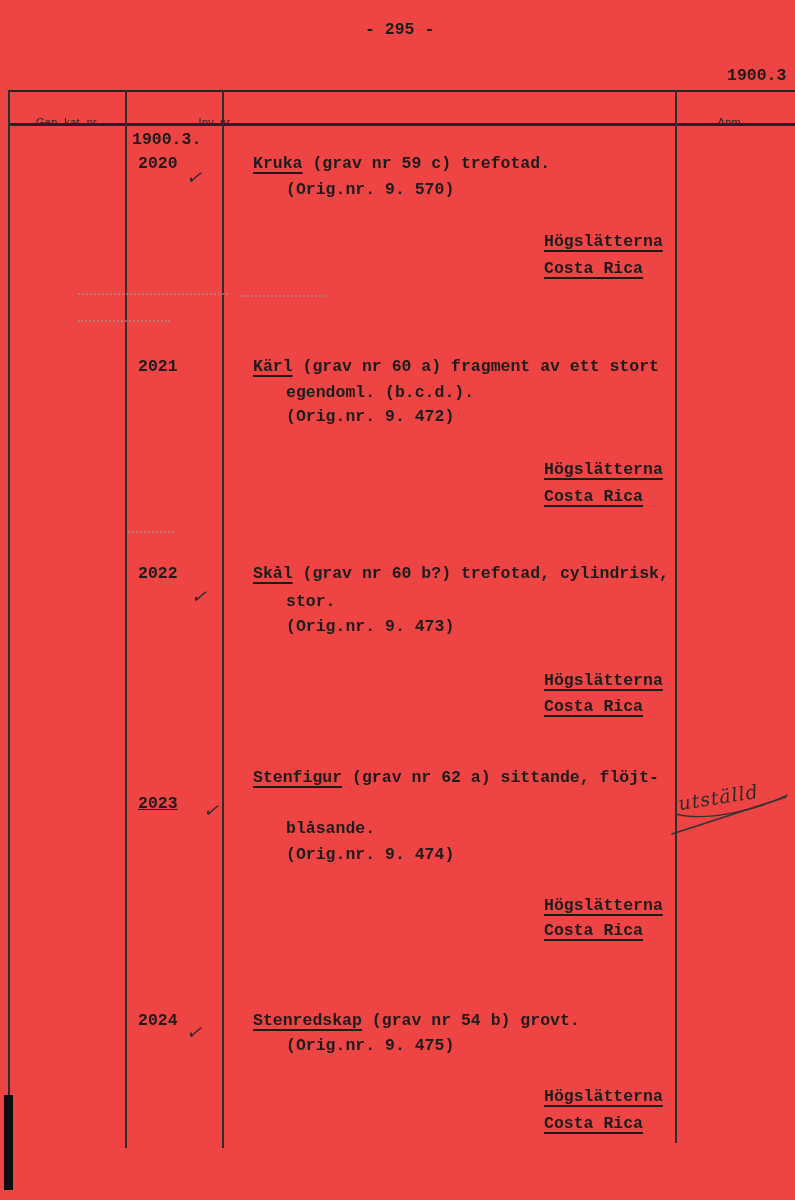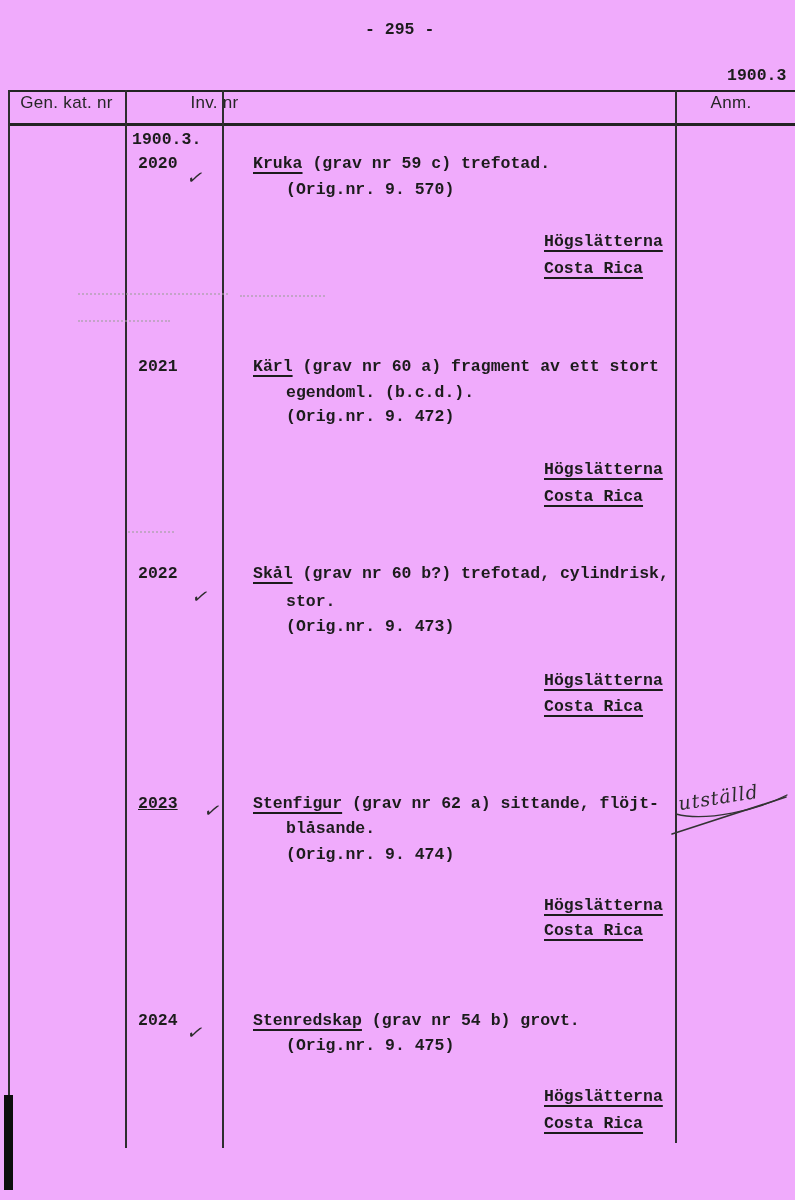--- a/index.html
+++ b/index.html
@@ -1,34 +1,34 @@
 <!DOCTYPE html>
 <html><head>
 <meta charset="utf-8">
 <style>
   html,body{margin:0;padding:0;background:#e8e8e4;}
   .page{
     position:relative; width:795px; height:1200px; margin:0 auto;
-    background:#f0abfc; overflow:hidden;
+    background:#ef4444; overflow:hidden;
     font-family:"Liberation Sans", sans-serif; color:#1d1d1d;
   }
   
   .tw{
     position:absolute;
     font-family:"Liberation Mono","DejaVu Sans Mono",monospace;
     font-weight:700; font-size:16.5px; line-height:19px;
     color:#1c1c1c; white-space:pre;
   }
   .u{ text-decoration:underline; text-decoration-thickness:2px; text-underline-offset:4px; }
   
   .hline{ position:absolute; background:#232323; }
   .vline{ position:absolute; background:#2e2e2e; }
   .edge-shadow{ position:absolute; background:#0e0e0e; }
   
-  .hdr{ position:absolute; top:93px; font-size:17px; color:#262626; text-align:center; letter-spacing:.3px; }
+  .hdr{ position:absolute; top:116px; font-size:11px; color:#262626; text-align:center; letter-spacing:.3px; }
   .inv{ left:138px; }
   .desc{ left:253px; }
   .cont{ left:286px; }
   .prov{ left:544px; }
   .check{
     position:absolute; font-family:"DejaVu Sans",sans-serif;
     font-size:19px; color:#2c2c2c; transform:rotate(6deg) skewX(-12deg);
   }
   .handnote{ position:absolute; width:128px; height:72px; }
   .handnote svg{ position:absolute; left:0; top:0; }
@@ -90,21 +90,21 @@
     <div class="tw desc" style="top:564px;"><span class="u">Skål</span><span> (grav nr 60 b?) trefotad, cylindrisk,</span></div>
     <div class="tw cont" style="top:592px;">stor.</div>
     <div class="tw cont" style="top:617px;">(Orig.nr. 9. 473)</div>
     <div class="tw prov u" style="top:671px;">Högslätterna</div>
     <div class="tw prov u" style="top:697px;">Costa Rica</div>
   </div>
 
   <div>
     <div class="tw inv" style="top:794px;text-decoration:underline;">2023</div>
     <div class="check" style="left:205px;top:799px;">✓</div>
-    <div class="tw desc" style="top:794px;"><span class="u">Stenfigur</span><span> (grav nr 62 a) sittande, flöjt-</span></div>
+    <div class="tw desc" style="top:768px;"><span class="u">Stenfigur</span><span> (grav nr 62 a) sittande, flöjt-</span></div>
     <div class="tw cont" style="top:819px;">blåsande.</div>
     <div class="tw cont" style="top:845px;">(Orig.nr. 9. 474)</div>
     <div class="tw prov u" style="top:896px;">Högslätterna</div>
     <div class="tw prov u" style="top:921px;">Costa Rica</div>
   </div>
 
   <div class="handnote" style="left:666px;top:770px;">
     <svg width="128" height="72" viewBox="0 0 128 72">
       <path d="M6,64 L120,27" stroke="#333" fill="none" stroke-width="1.6" stroke-linecap="round"></path>
       <path d="M10,44 C40,52 92,40 121,25" stroke="#333" fill="none" stroke-width="1.3" stroke-linecap="round"></path>

